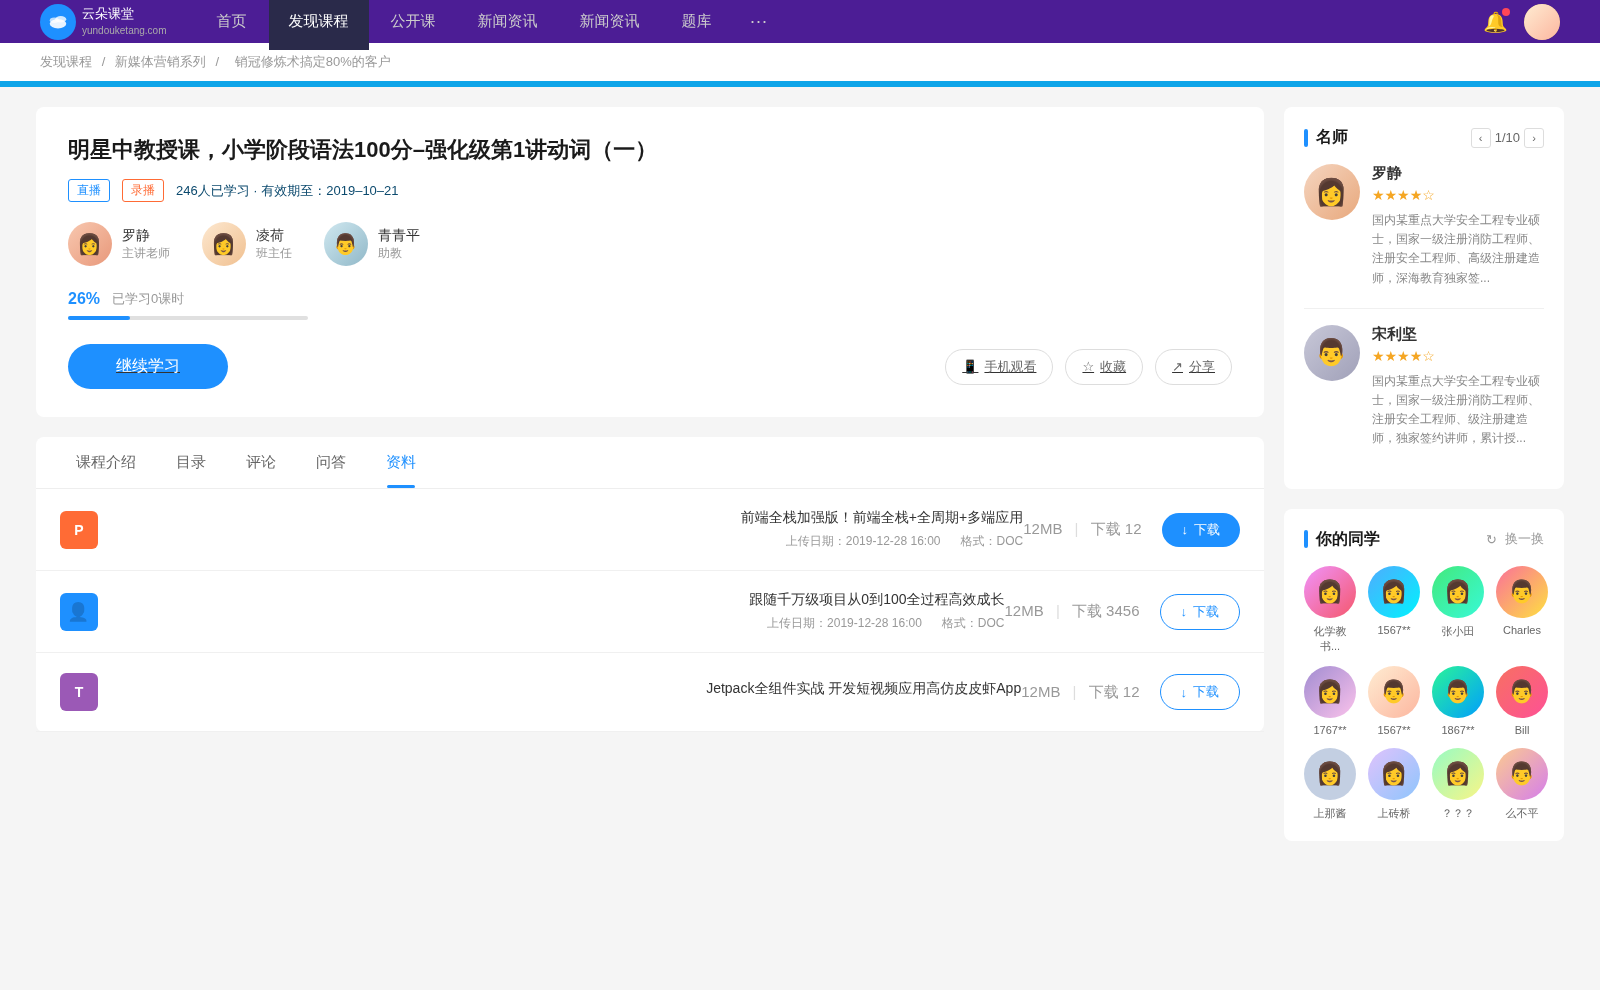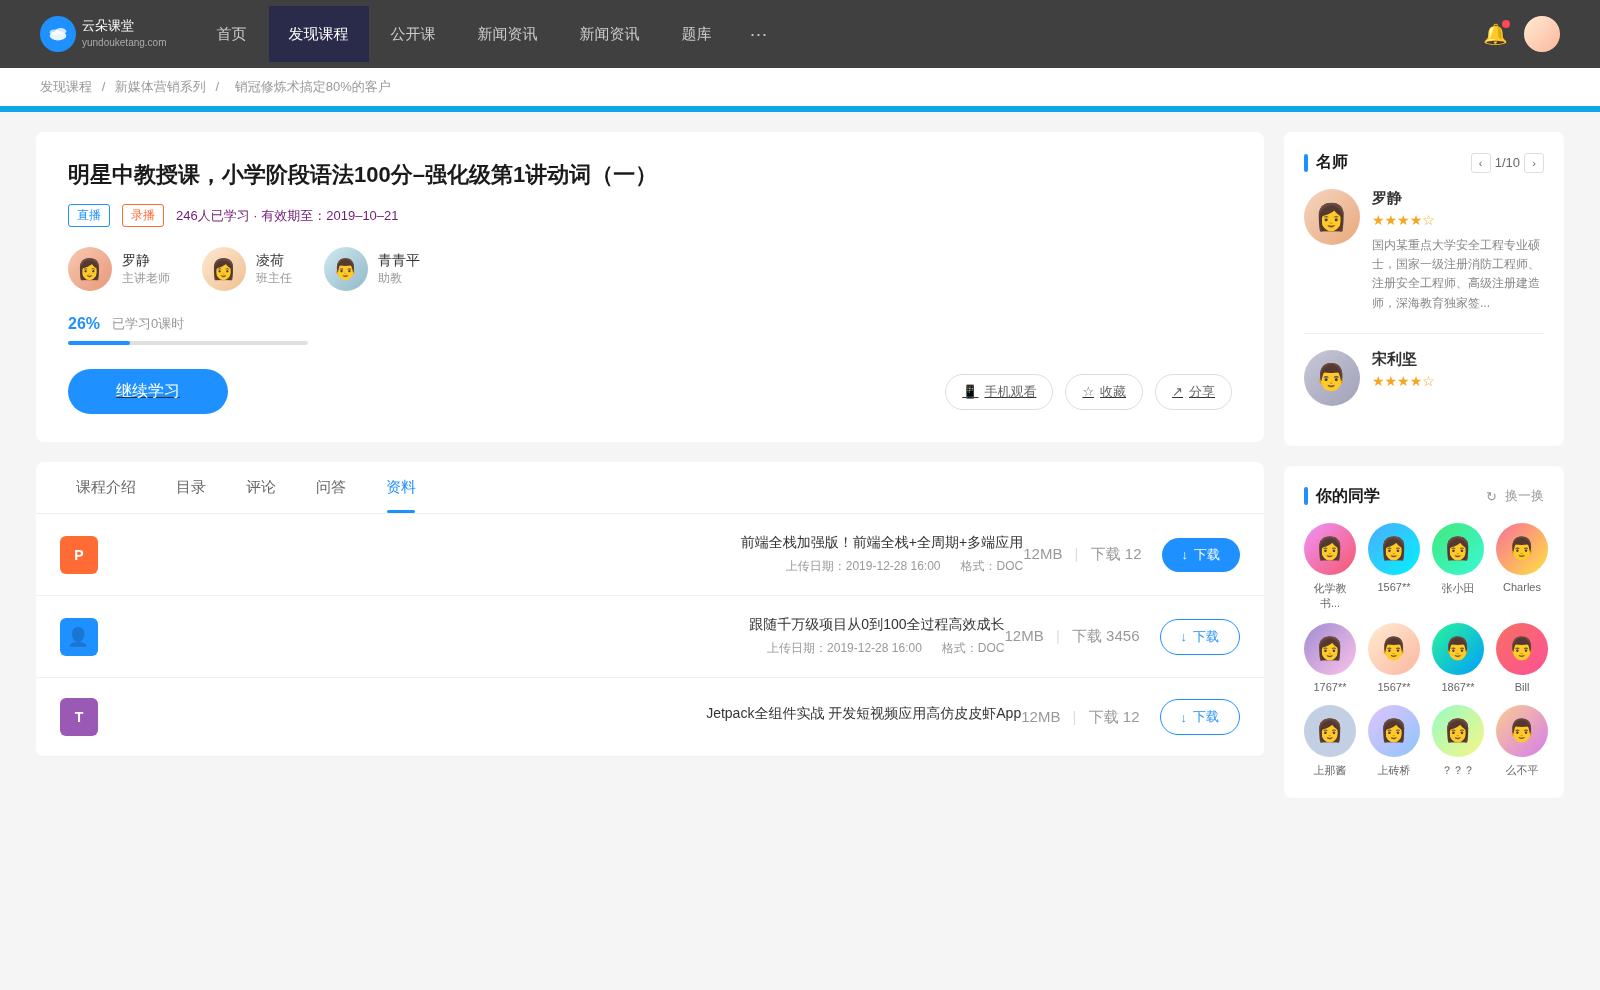--- a/index.html
+++ b/index.html
@@ -1,19 +1,19 @@
 <!DOCTYPE html>
 <html><head>
   <meta charset="utf-8">
   <style>
     * { box-sizing: border-box; margin: 0; padding: 0; }
     body { font-family: -apple-system, BlinkMacSystemFont, "PingFang SC", "Microsoft YaHei", sans-serif; background: #f5f5f5; color: #333; font-size: 14px; }
 
     
-    .header { background: #404040; height: 68px; display: flex; align-items: center; padding: 0 40px; gap: 0; }
+    .header { background: #4c1d95; height: 43px; display: flex; align-items: center; padding: 0 40px; gap: 0; }
     .logo { display: flex; align-items: center; gap: 6px; margin-right: 30px; }
     .logo-icon { width: 36px; height: 36px; background: #1e90ff; border-radius: 50%; display: flex; align-items: center; justify-content: center; color: white; font-size: 16px; font-weight: bold; }
     .logo-text { color: white; font-size: 13px; line-height: 1.2; }
     .nav { display: flex; align-items: center; gap: 2px; flex: 1; }
     .nav-item { color: #ccc; padding: 0 20px; height: 56px; display: flex; align-items: center; font-size: 15px; cursor: pointer; }
     .nav-item.active { background: #2a2a4a; color: white; }
     .nav-more { color: #ccc; padding: 0 16px; font-size: 18px; cursor: pointer; }
     .header-right { display: flex; align-items: center; gap: 16px; margin-left: auto; }
     .bell-icon { color: #ccc; font-size: 20px; position: relative; cursor: pointer; }
     .bell-dot { width: 8px; height: 8px; background: #ff4757; border-radius: 50%; position: absolute; top: -2px; right: -2px; }
@@ -31,21 +31,21 @@
     
     .content-left { flex: 1; min-width: 0; }
 
     
     .course-card { background: white; border-radius: 8px; padding: 28px 32px; margin-bottom: 20px; }
     .course-title { font-size: 22px; font-weight: bold; color: #1a1a1a; margin-bottom: 14px; }
     .course-meta { display: flex; align-items: center; gap: 12px; margin-bottom: 20px; }
     .badge { padding: 2px 8px; border-radius: 3px; font-size: 12px; border: 1px solid; }
     .badge-live { color: #1e90ff; border-color: #1e90ff; }
     .badge-rec { color: #ff6b35; border-color: #ff6b35; }
-    .meta-text { color: #701a75; font-size: 13px; }
+    .meta-text { color: #0c4a6e; font-size: 13px; }
     .teachers { display: flex; gap: 32px; margin-bottom: 24px; }
     .teacher { display: flex; align-items: center; gap: 10px; }
     .teacher-avatar { width: 44px; height: 44px; border-radius: 50%; }
     .teacher-info { display: flex; flex-direction: column; }
     .teacher-name { font-size: 14px; color: #333; font-weight: 500; }
     .teacher-role { font-size: 12px; color: #999; }
     .progress-section { margin-bottom: 24px; }
     .progress-pct { color: #1e90ff; font-weight: bold; font-size: 16px; }
     .progress-bar-bg { width: 240px; height: 4px; background: #e0e0e0; border-radius: 2px; }
     .progress-bar-fill { height: 4px; background: #1e90ff; border-radius: 2px; }
@@ -315,20 +315,21 @@
         </div>
       </div>
 
       <div class="teacher-divider"></div>
 
       <div class="teacher-entry">
         <div class="teacher-entry-avatar av-teacher2" style="background:linear-gradient(135deg,#c8c8d8,#a0a0b8);display:flex;align-items:center;justify-content:center;font-size:26px;">👨</div>
         <div class="teacher-entry-info">
           <div class="teacher-entry-name">宋利坚</div>
           <div class="stars">★★★★☆</div>
+          <div class="teacher-entry-desc">国内某重点大学安全工程专业硕士，国家一级注册消防工程师、注册安全工程师、级注册建造师，独家签约讲师，累计授...</div>
         </div>
       </div>
     </div>
 
     <div class="sidebar-card">
       <div class="sidebar-title" style="display:flex;align-items:center;">
         <span>你的同学</span>
         <div class="sidebar-title-right">
           <span>↻</span>
           <span>换一换</span>

